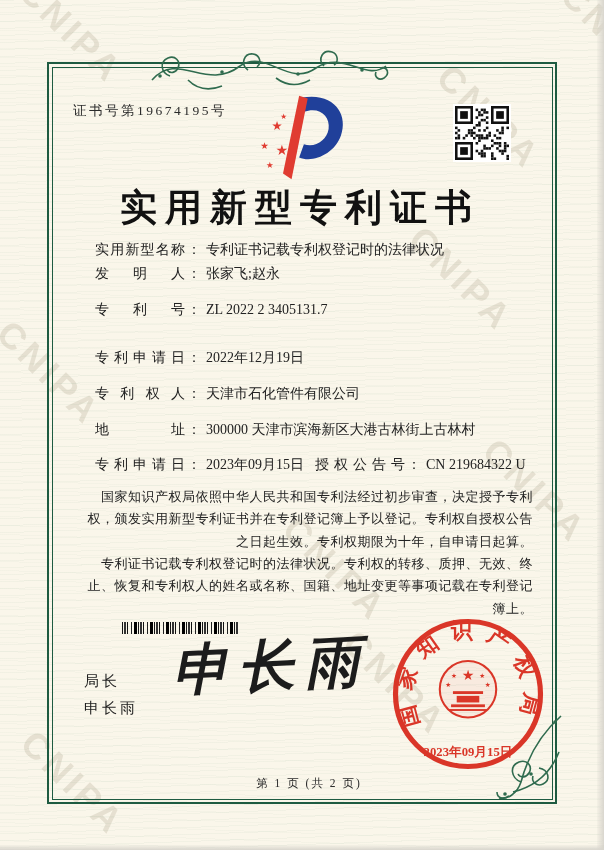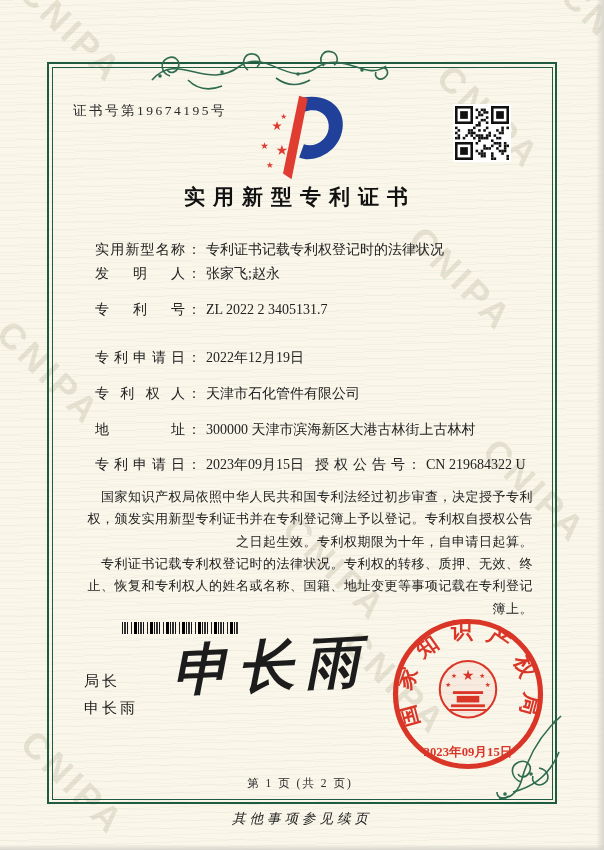--- a/index.html
+++ b/index.html
@@ -12,21 +12,21 @@
   .edge-r{position:absolute;right:0;top:0;width:7px;height:100%;background:linear-gradient(90deg,rgba(0,0,0,0.02),#d9d6ce);}
   .edge-b{position:absolute;left:0;bottom:0;width:100%;height:5px;background:linear-gradient(180deg,rgba(0,0,0,0.02),#d9d6ce);}
   .wm{position:absolute;font-family:"Liberation Sans",sans-serif;font-weight:bold;font-size:36px;
       letter-spacing:4px;color:rgba(150,140,112,0.20);transform:rotate(45deg);z-index:0;user-select:none;}
   .frame{position:absolute;left:47px;top:62px;width:506px;height:738px;border:2.5px solid #1E5B41;z-index:1;}
   .frame-inner{position:absolute;inset:2.5px;border:1px solid #1E5B41;}
   .ornament{position:absolute;z-index:2;}
   .cert-no{position:absolute;left:73px;top:102px;font-size:13.5px;letter-spacing:2.5px;z-index:2;}
   .logo{position:absolute;left:253px;top:90px;width:98px;height:95px;z-index:2;}
   .qr{position:absolute;left:453px;top:104px;width:54px;height:54px;background:#fff;padding:2px;z-index:2;}
-  .title{position:absolute;left:47px;top:183px;width:506px;text-align:center;font-size:21px;
+  .title{position:absolute;left:47px;top:183px;width:506px;text-align:center;font-size:37px;
          font-weight:bold;letter-spacing:8px;color:#111;z-index:2;}
   .fields{position:absolute;left:77px;top:241px;z-index:2;font-size:14px;}
   .frow{position:absolute;left:0;white-space:nowrap;}
   .flabel{display:inline-block;width:90px;text-align:justify;text-align-last:justify;color:#222;margin-left:18px;}
   .fcolon{display:inline-block;margin:0 5px 0 2px;}
   .fvalue{color:#222;}
   .frow2{position:absolute;white-space:nowrap;}
   .paras{position:absolute;left:75px;top:486px;width:458px;z-index:2;font-size:13px;line-height:1.72;
          color:#222;letter-spacing:0.5px;text-align:right;}
   .paras p{margin:0;text-indent:2em;}
@@ -34,21 +34,21 @@
     background:repeating-linear-gradient(90deg,#151515 0 1px,transparent 1px 2px,#333 2px 4px,
       transparent 4px 5px,#111 5px 6px,transparent 6px 9px,#222 9px 10px,transparent 10px 12px,
       #000 12px 15px,transparent 15px 16px);}
   .sig-title{position:absolute;left:84px;top:672px;font-family:"Liberation Sans",sans-serif;
              font-size:15px;font-weight:500;color:#1d1d1d;letter-spacing:3px;z-index:2;}
   .sig-name{position:absolute;left:84px;top:699px;font-family:"Liberation Sans",sans-serif;
             font-size:15px;font-weight:500;color:#1d1d1d;letter-spacing:3px;z-index:2;}
   .autograph{position:absolute;left:172px;top:638px;font-size:56px;font-weight:600;font-style:italic;
              color:#1c1c1c;letter-spacing:10px;transform:rotate(-3deg);z-index:2;line-height:1;}
   .seal{position:absolute;left:388px;top:614px;width:160px;height:160px;z-index:5;opacity:0.93;}
-  .page-info{position:absolute;left:47px;top:776px;width:506px;text-align:center;font-size:11.5px;
+  .page-info{position:absolute;left:56px;top:776px;width:506px;text-align:center;font-size:11.5px;
              letter-spacing:2px;z-index:2;}
   .cont-note{position:absolute;left:0;top:810px;width:604px;text-align:center;font-size:13.5px;
              font-style:italic;letter-spacing:4px;color:#222;z-index:2;}
 </style>
 </head>
 <body>
 
 <div class="page">
 
   <span class="wm" style="left:6px;top:10px">CNIPA</span>
@@ -281,17 +281,16 @@
         <rect x="-16" y="2" width="32" height="3"></rect>
         <rect x="-12" y="7" width="24" height="7"></rect>
         <rect x="-18" y="16" width="36" height="3"></rect>
         <rect x="-20" y="21" width="40" height="2"></rect>
       </g>
     </g>
     <text x="85" y="151" font-size="13.5" text-anchor="middle" fill="#D8281A" font-weight="bold">2023年09月15日</text>
   </svg>
 
   <div class="page-info">第 1 页 (共 2 页)</div>
-  <div class="cont-note">其他事项参见续页</div>
 
   <div class="edge-r"></div>
   <div class="edge-b"></div>
 </div>
 
 </body></html>

